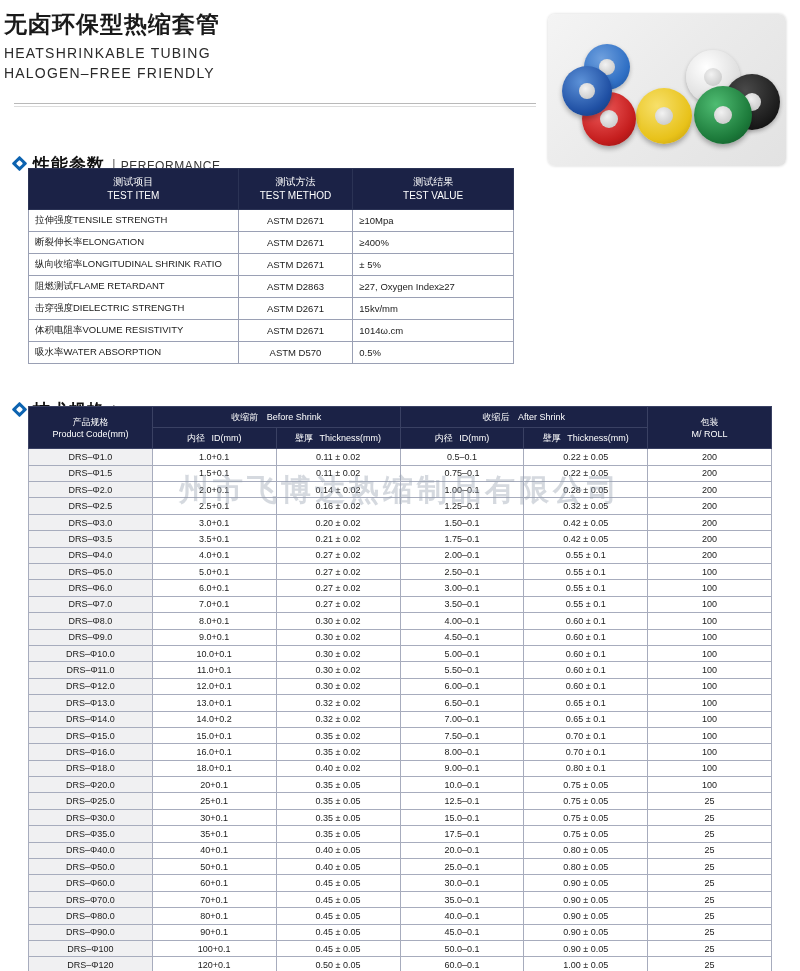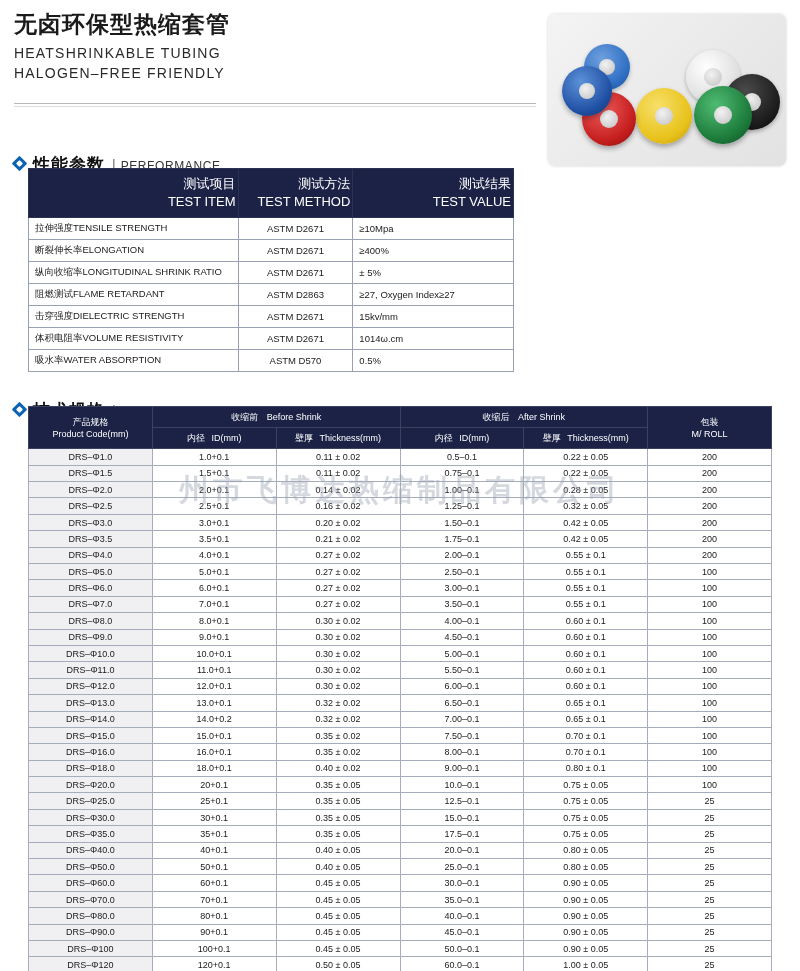--- a/index.html
+++ b/index.html
@@ -12,21 +12,21 @@
     position: relative;
     width: 800px;
     height: 971px;
     overflow: hidden;
     background: #fff;
   }
 
   
   .header {
     position: absolute;
-    left: 14px; top: 10px;
+    left: 4px; top: 10px;
     width: 520px;
   }
   .title-cn {
     font-size: 23px;
     font-weight: bold;
     color: #1a1a1a;
     letter-spacing: 1px;
     line-height: 1.25;
     margin: 0 0 4px 0;
   }
@@ -128,25 +128,25 @@
   .perf-table {
     position: absolute;
     left: 28px; top: 168px;
     width: 486px;
     border: 1px solid #2b3355;
   }
   .perf-table th {
     background: #1b2246;
     color: #fff;
     font-weight: normal;
-    font-size: 13px;
+    font-size: 10px;
     line-height: 1.4;
     padding: 6px 2px;
     border: 1px solid #2b3355;
-    text-align: right;
+    text-align: center;
   }
   .perf-table td {
     border: 1px solid #9aa0b4;
     padding: 4px 6px;
     height: 20px;
     font-size: 9.5px;
   }
   .perf-table td.c { text-align: center; }
   .perf-table col.c1 { width: 210px; }
   .perf-table col.c2 { width: 115px; }

